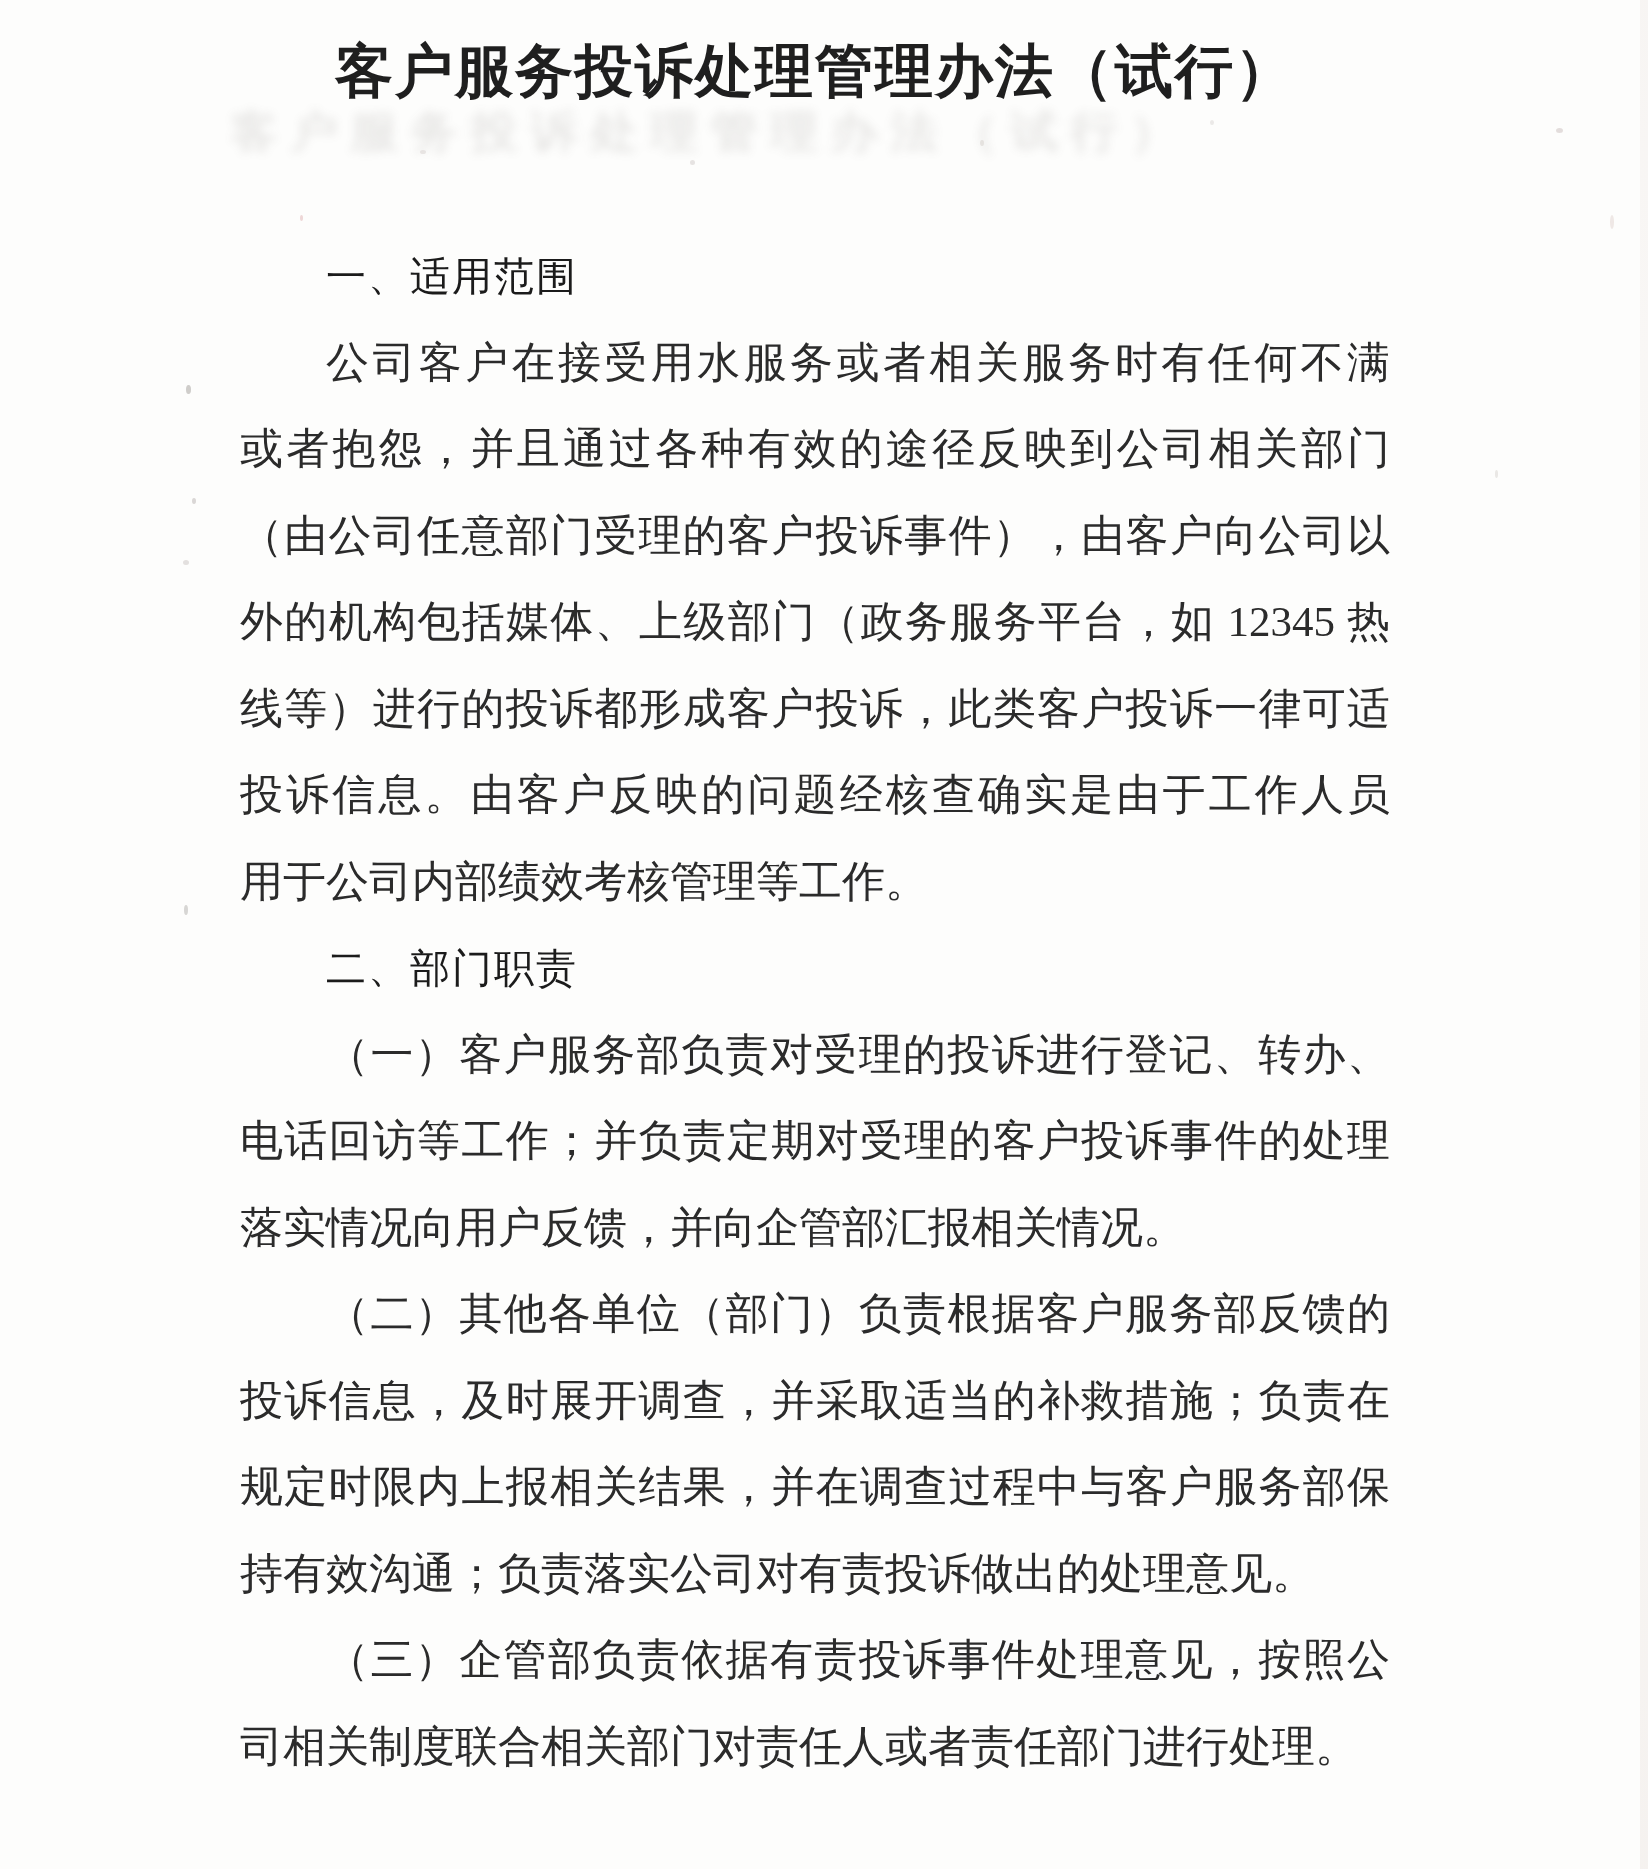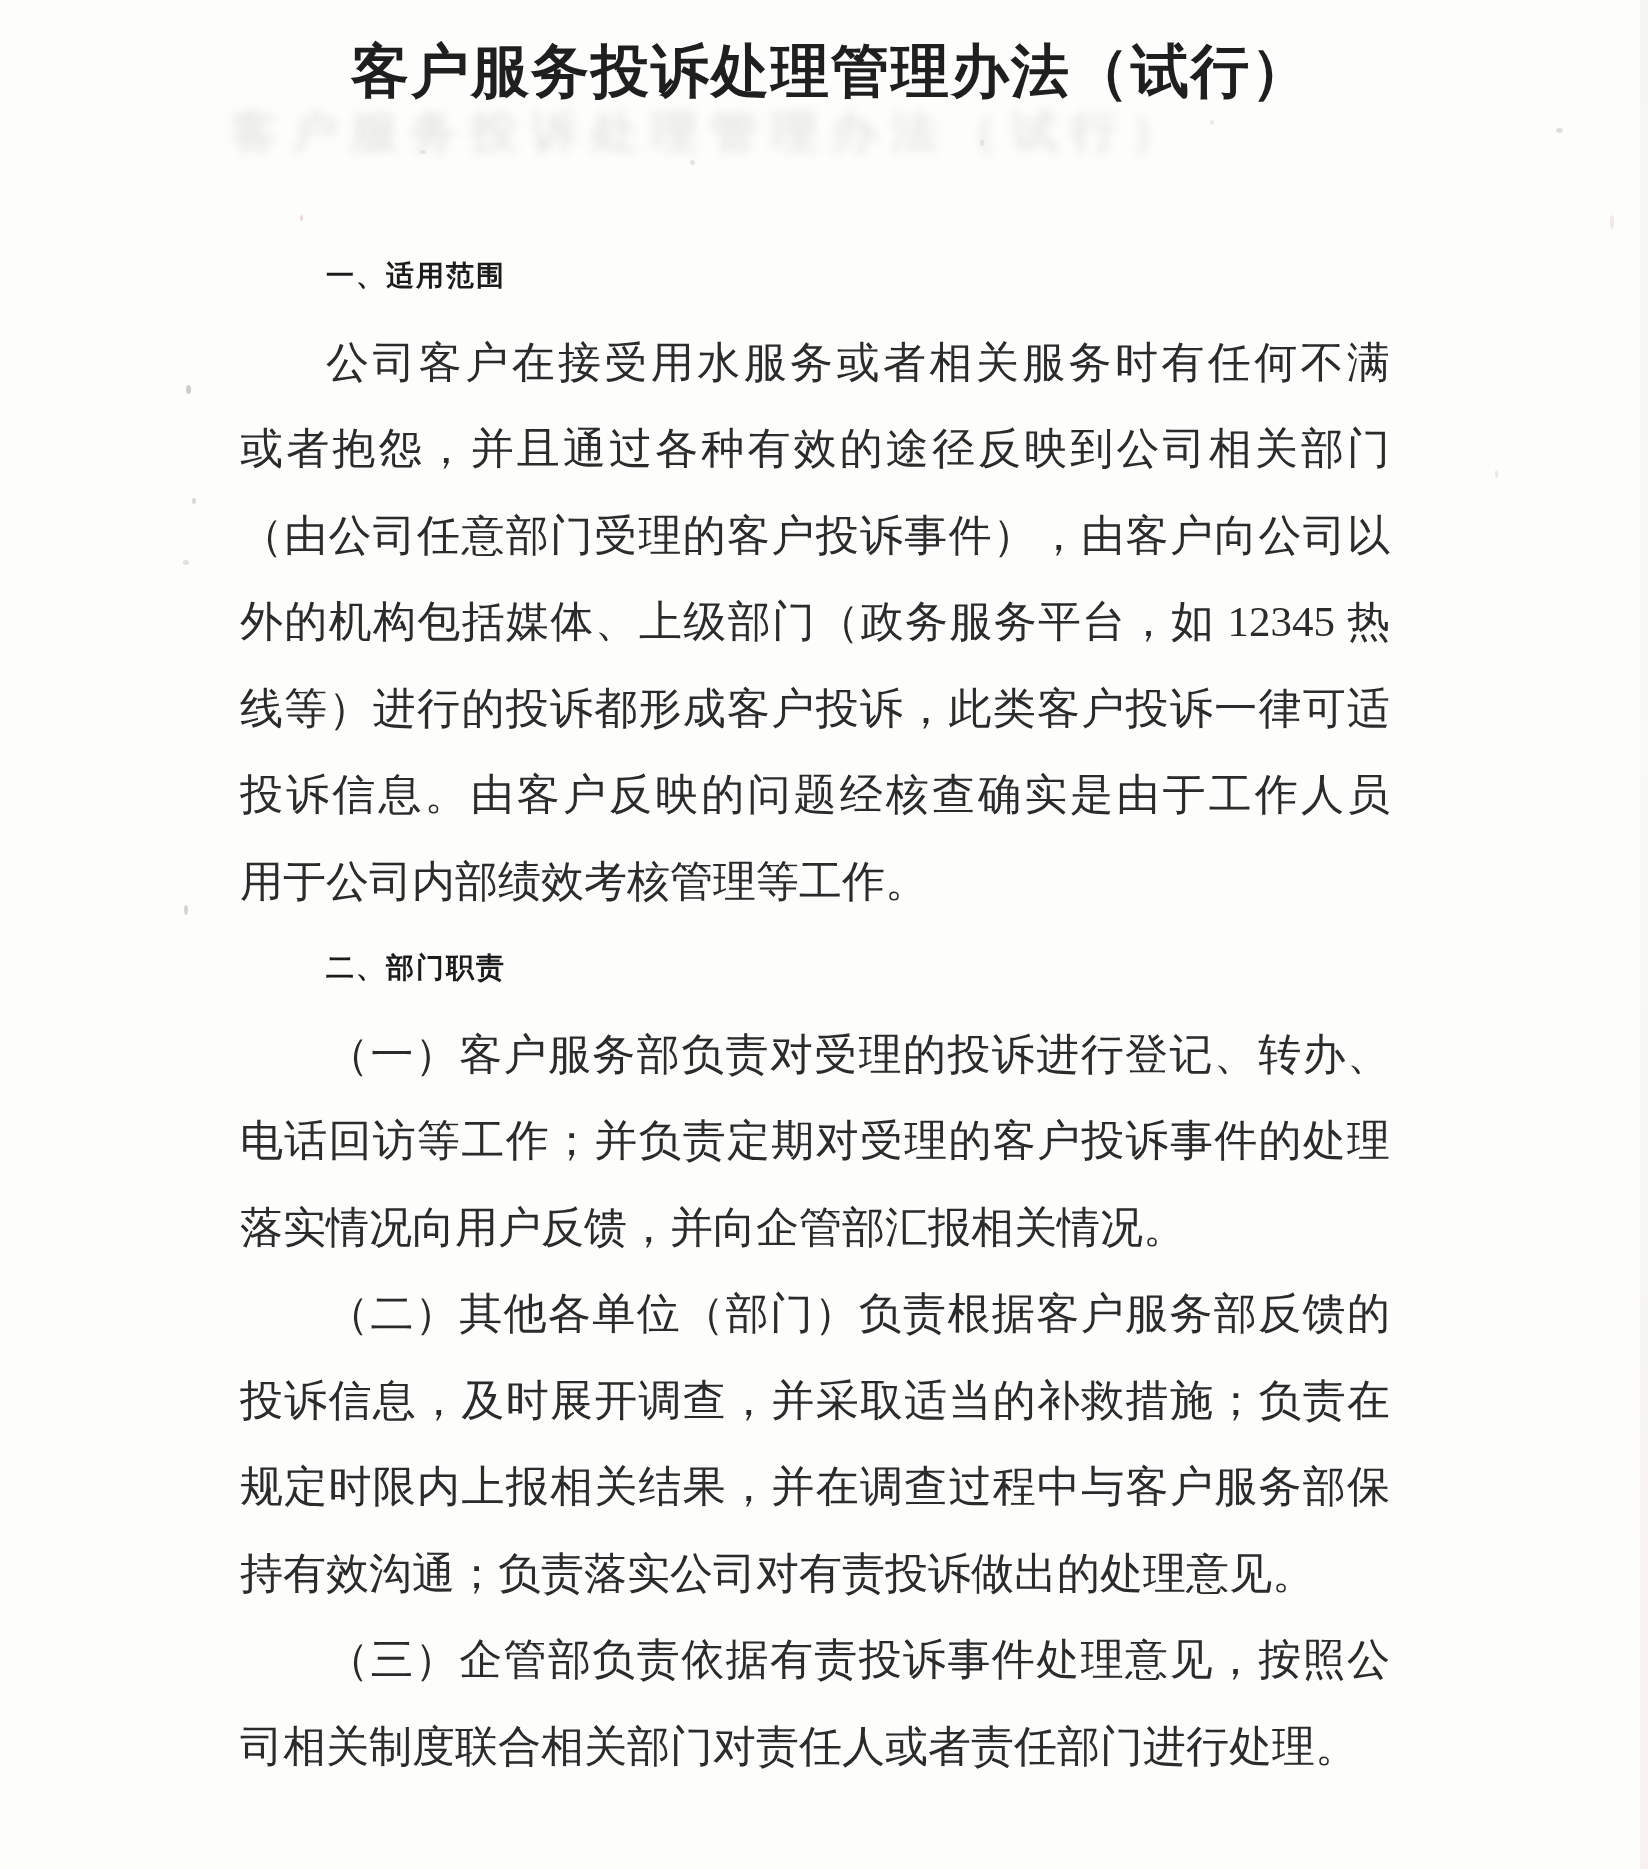--- a/index.html
+++ b/index.html
@@ -20,21 +20,21 @@
   .scan-edge {
     position: absolute;
     top: 0; right: 0;
     width: 8px; height: 100%;
     background: linear-gradient(to bottom, #f6f3f1 0%, #faf8f6 40%, #f3efec 100%);
     opacity: .8;
   }
   .title {
     position: absolute;
     top: 34px;
-    left: 256px;
+    left: 240px;
     width: 1150px;
     margin: 0;
     text-align: center;
     font-family: "Liberation Sans", "DejaVu Sans", sans-serif;
     font-weight: bold;
     font-size: 58px;
     line-height: 74px;
     letter-spacing: 2px;
     color: #1f1f1f;
     white-space: nowrap;
@@ -74,22 +74,22 @@
   .line.justify {
     text-align: justify;
     text-align-last: justify;
     text-justify: inter-character;
   }
   .line.indent {
     text-indent: 86px;
   }
   .line.heading {
     font-family: "Liberation Sans", "DejaVu Sans", sans-serif;
-    font-weight: bold;
-    font-size: 28px;
+    font-weight: normal;
+    font-size: 40px;
     color: #1b1b1b;
     letter-spacing: 2px;
   }
   
   .speck {
     position: absolute;
     border-radius: 50%;
     pointer-events: none;
   }
   .s1  { left: 186px; top: 385px;  width: 5px; height: 9px;  background: rgba(120,115,110,.35); }

